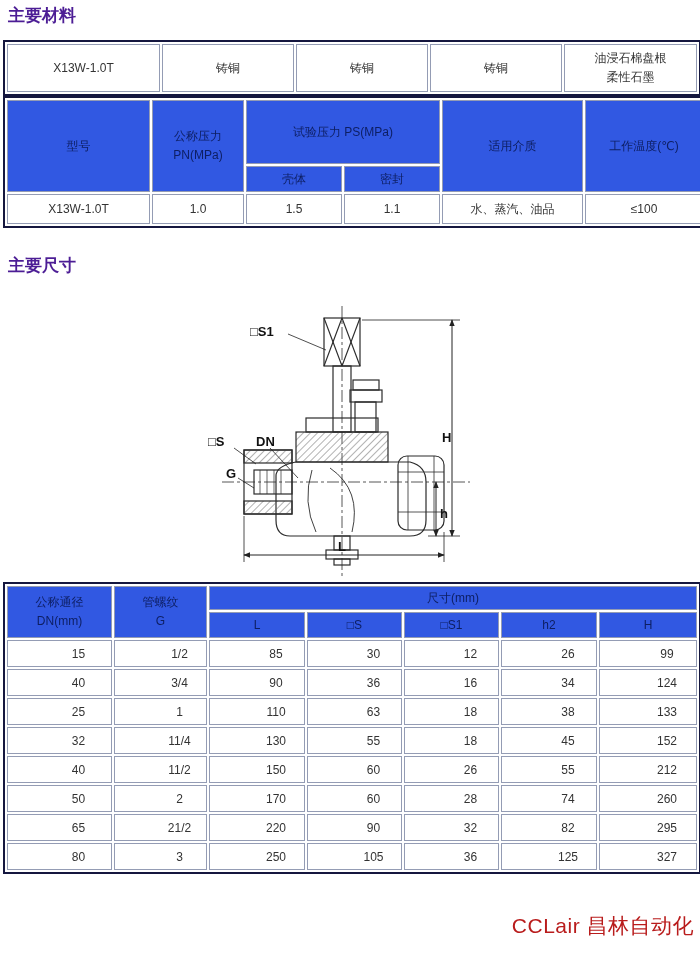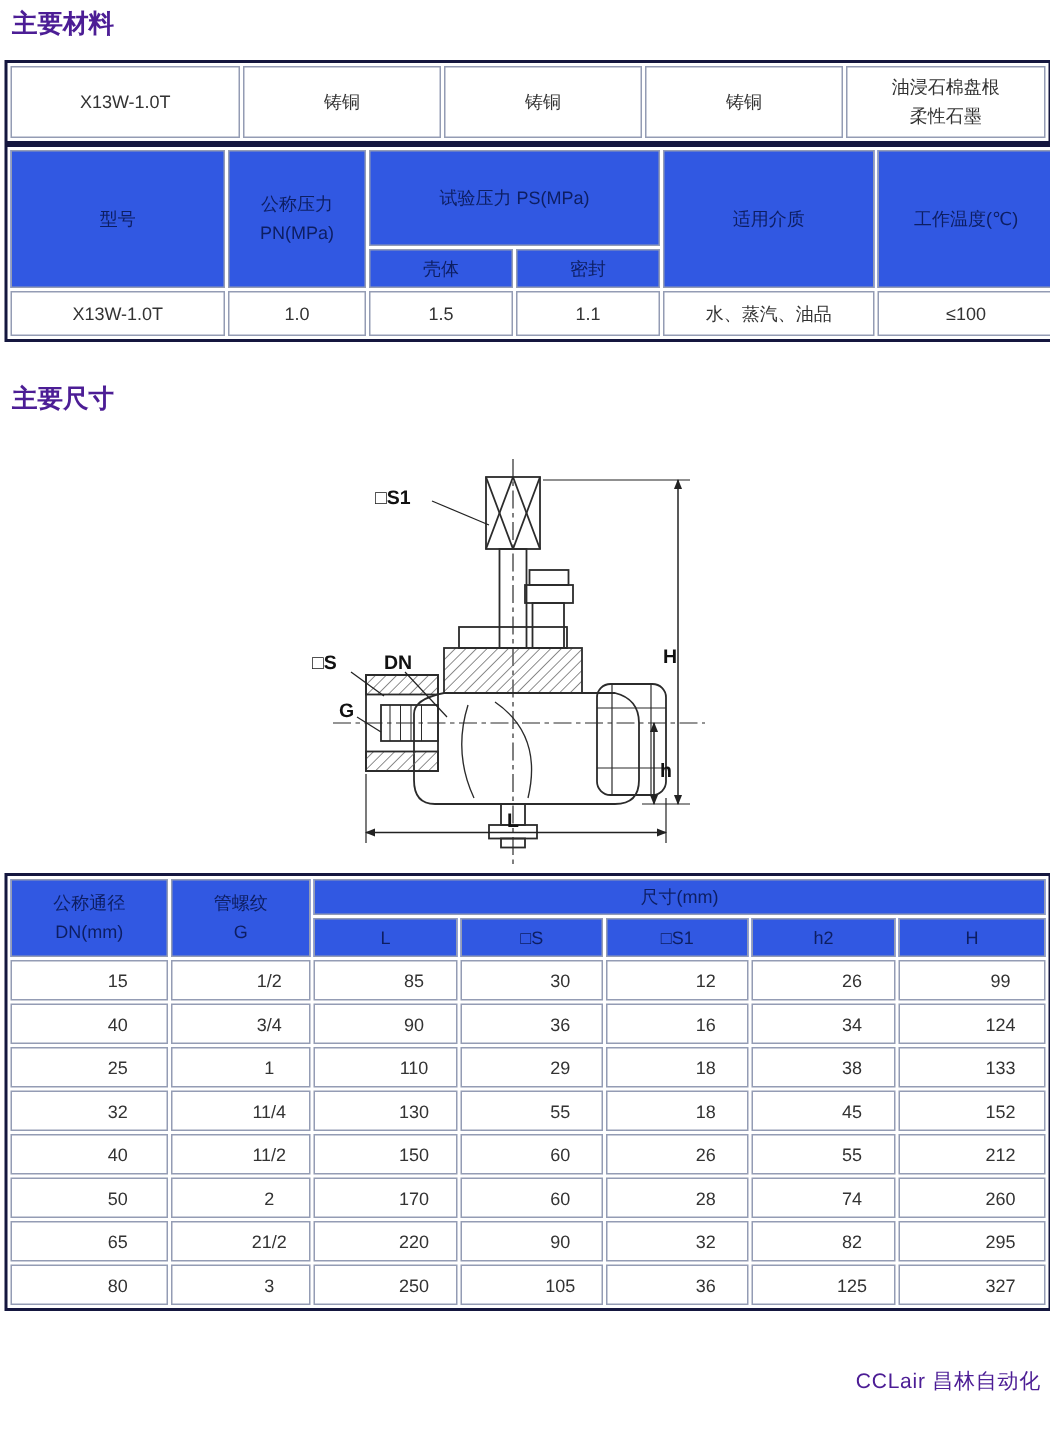--- a/index.html
+++ b/index.html
@@ -38,21 +38,21 @@
   .t1-data td{height:42px;}
   .t2-test{height:58px;}
   .t2-sub td{height:20px;}
   .t2-data td{height:24px;}
   .t3-span td{height:18px;text-align:center;}
   .t3-sub td{height:20px;}
   tbody.t3-body td{height:21px;padding-left:40px;}
   .diagram-wrap{height:292px;margin-top:6px;}
   .watermark{
     position:absolute;top:912px;right:6px;
-    font-size:14px;color:#4c1d95;letter-spacing:0.5px;white-space:nowrap;
+    font-size:21px;color:#b91c1c;letter-spacing:0.5px;white-space:nowrap;
     background:transparent;
   }
   svg text{font-family:"Liberation Sans","DejaVu Sans",sans-serif;}
 </style>
 </head>
 <body>
 
 <div class="page">
 
   <div class="sec-title">主要材料</div>
@@ -238,21 +238,21 @@
           <td>90</td>
           <td>36</td>
           <td>16</td>
           <td>34</td>
           <td>124</td>
         </tr>
         <tr>
           <td>25</td>
           <td>1</td>
           <td>110</td>
-          <td>29</td>
+          <td>63</td>
           <td>18</td>
           <td>38</td>
           <td>133</td>
         </tr>
         <tr>
           <td>32</td>
           <td>11/4</td>
           <td>130</td>
           <td>55</td>
           <td>18</td>

